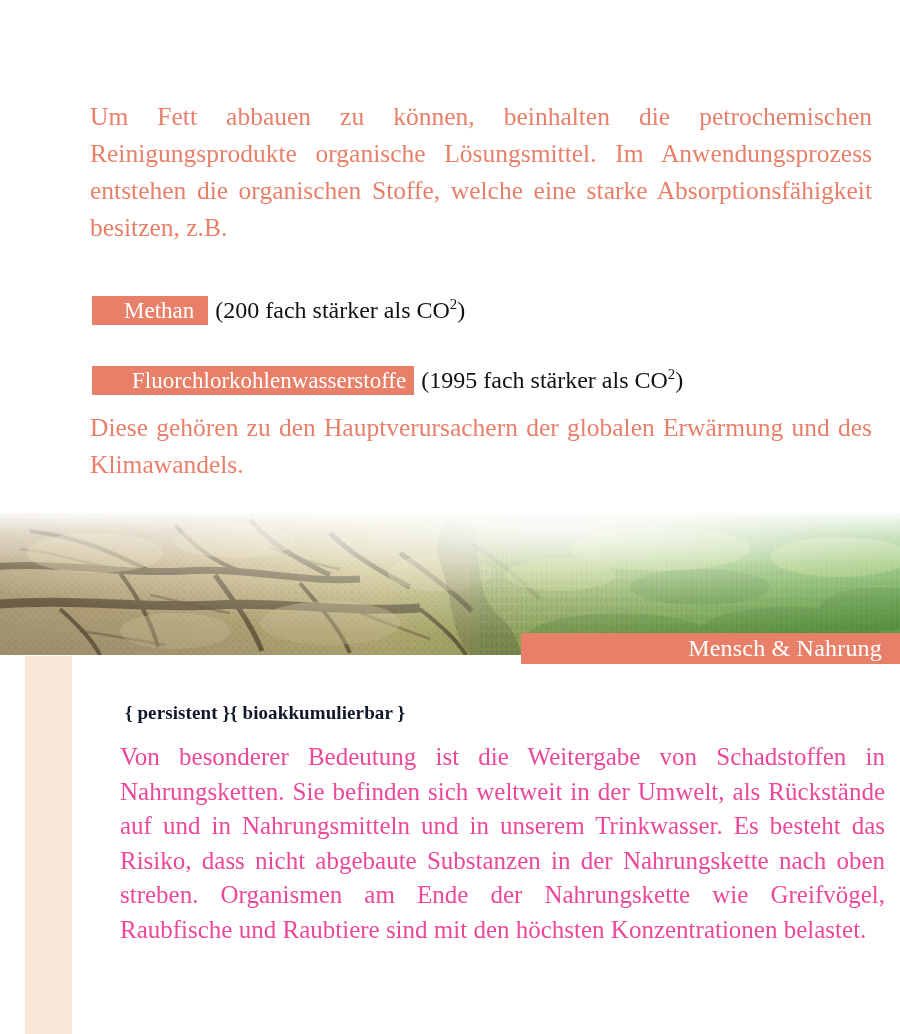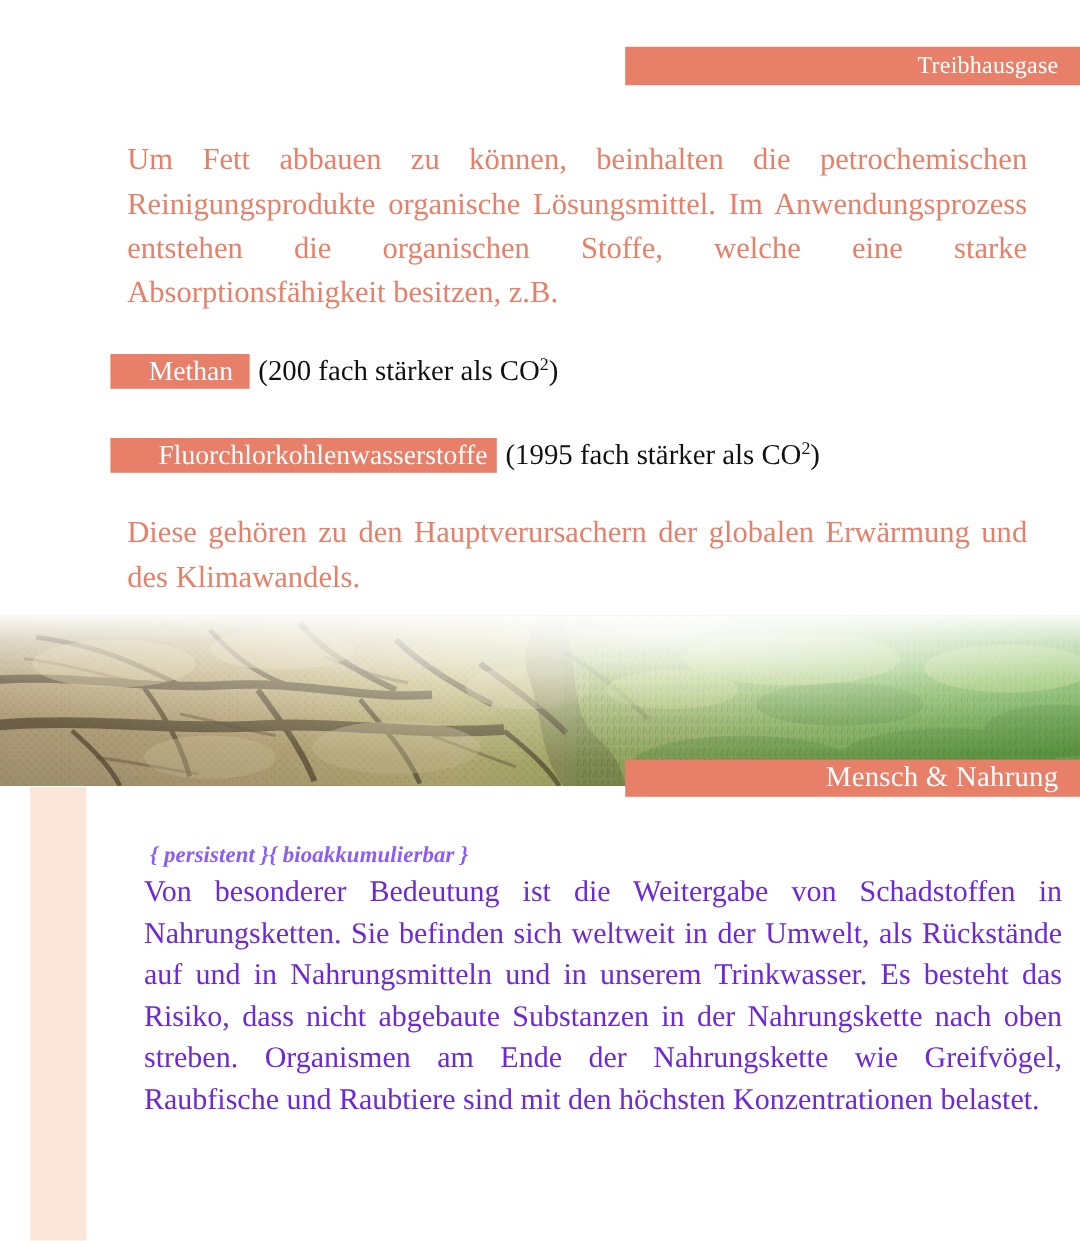--- a/index.html
+++ b/index.html
@@ -56,21 +56,21 @@
     left: 90px;
     top: 98px;
     width: 782px;
   }
   .intro-para {
     color: #e87f69;
     font-size: 25.5px;
     line-height: 37px;
     text-align: justify;
     text-align-last: left;
-    margin: 16px;
+    margin: 0;
     font-family: "Liberation Serif", serif;
   }
 
   
   .chem-row {
     position: absolute;
     left: 92px;
     white-space: nowrap;
     font-size: 24px;
     line-height: 29px;
@@ -138,45 +138,43 @@
   }
 
   
   .lower-block {
     position: absolute;
     left: 120px;
     top: 700px;
     width: 765px;
   }
   .tag-line {
-    color: #8b5cf6;
+    color: #0f172a;
     font-weight: bold;
     font-size: 19px;
     line-height: 25px;
-    margin: 0 0 2px 5px;
+    margin: 0 0 15px 5px;
     font-family: "Liberation Serif", serif;
     letter-spacing: .1px;
-    font-style: italic;
   }
   .body-para {
-    color: #6d28d9;
+    color: #ec4899;
     font-size: 25px;
     line-height: 34.5px;
     text-align: justify;
     text-align-last: left;
     margin: 0;
     font-family: "Liberation Serif", serif;
   }
 </style>
 </head>
 <body>
 
 <div class="page">
 
-  <div class="banner" id="banner-treibhausgase">Treibhausgase</div>
 
   <div class="intro-block">
     <p class="intro-para">Um Fett abbauen zu können, beinhalten die petrochemischen Reinigungsprodukte organische Lösungsmittel. Im Anwendungsprozess entstehen die organischen Stoffe, welche eine starke Absorptionsfähigkeit besitzen, z.B.</p>
   </div>
 
   <div class="chem-row" id="chem-methan">
     <span class="chem-tag">Methan</span><span class="chem-note"><span>(200 fach stärker als CO</span><sup>2</sup><span>)</span></span>
   </div>
 
   <div class="chem-row" id="chem-fckw">

